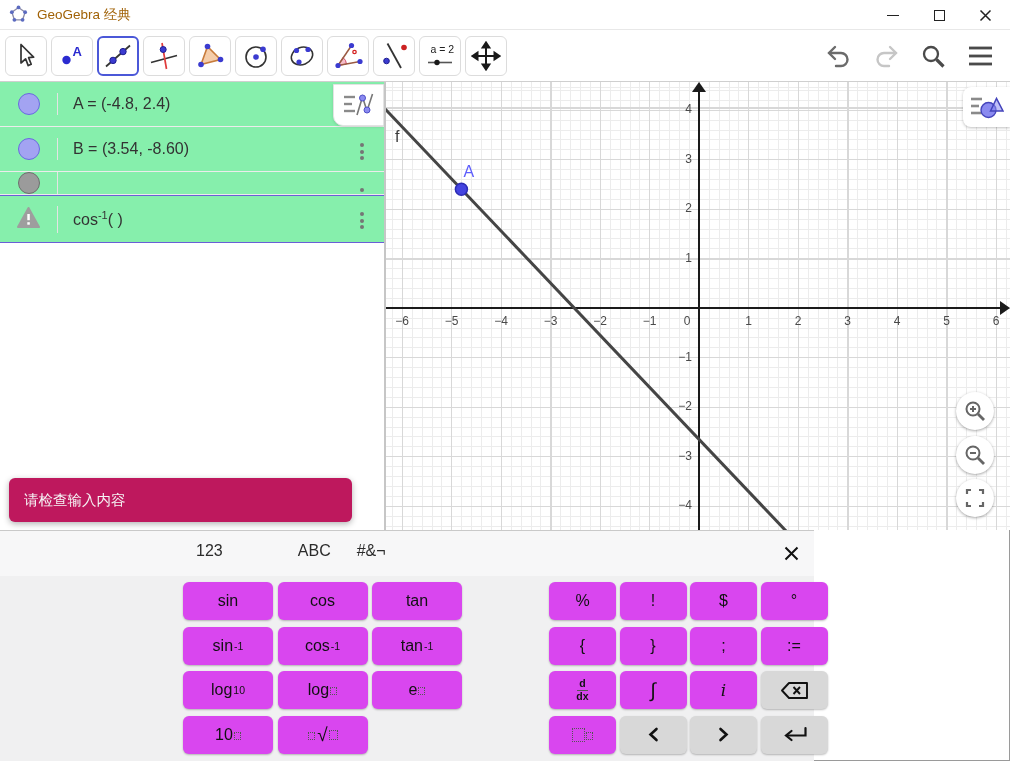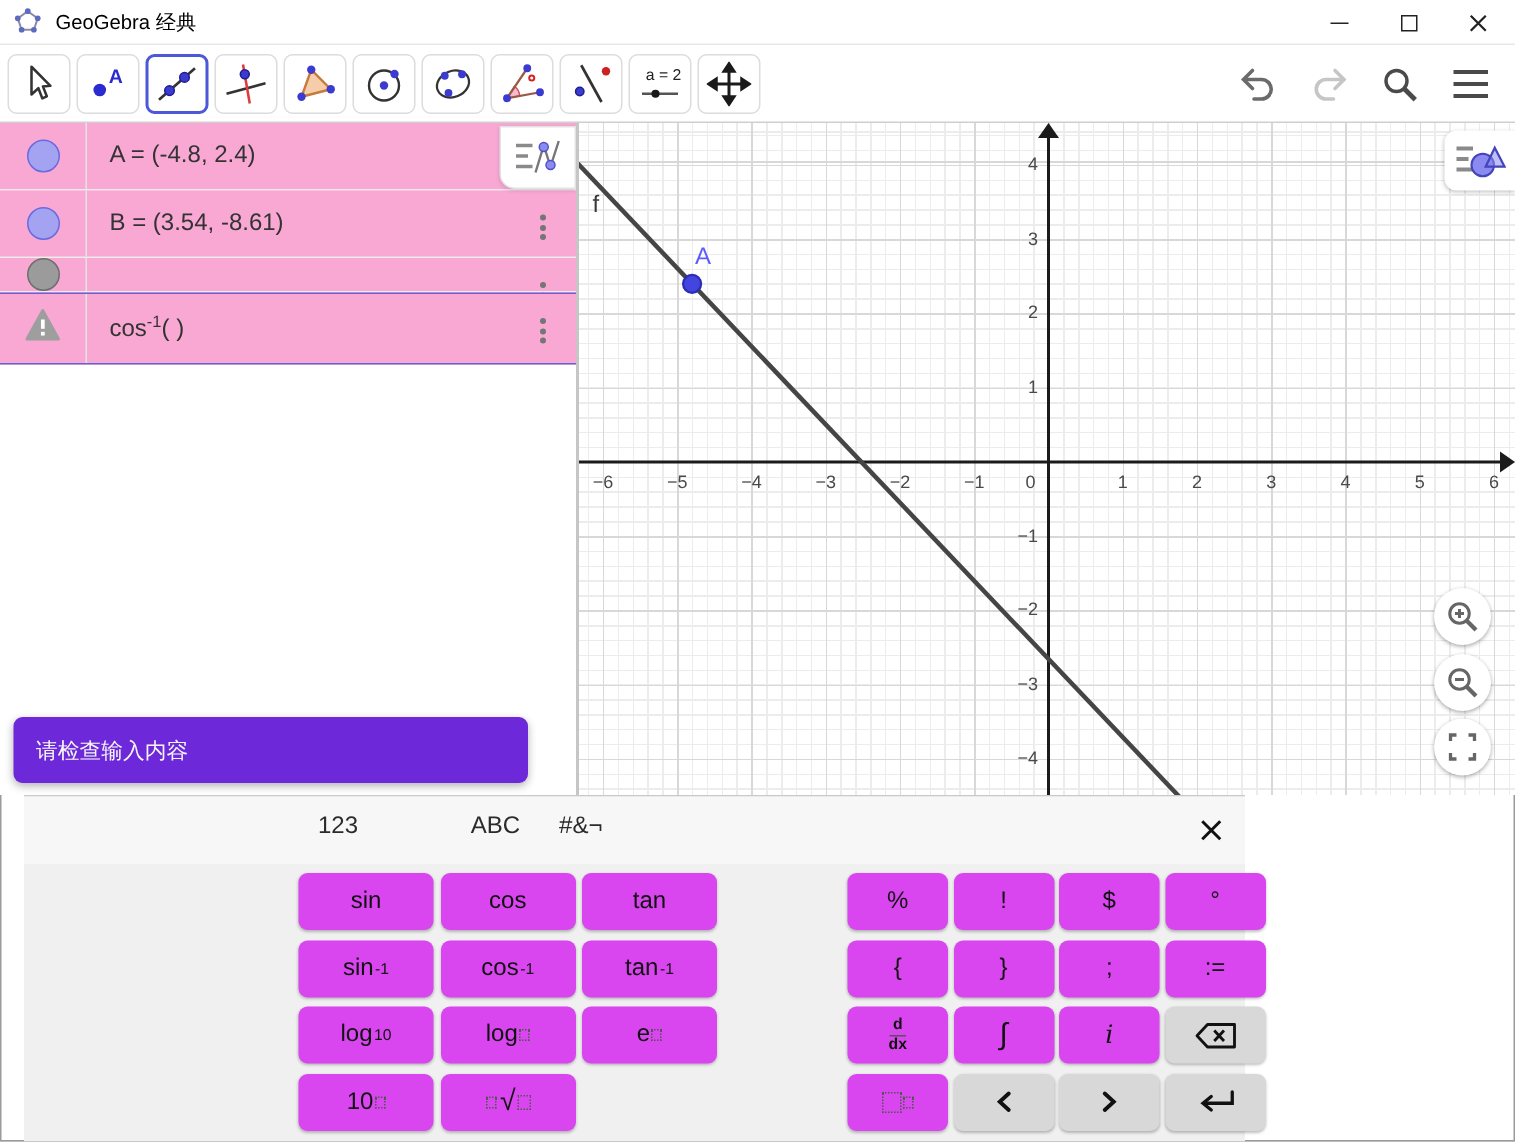--- a/index.html
+++ b/index.html
@@ -4,53 +4,53 @@
 <style>
   * { box-sizing: border-box; margin: 0; padding: 0; }
   body { font-family: "Liberation Sans", "DejaVu Sans", sans-serif; background:#888; }
   .app { position:relative; width:1010px; height:761px; background:#fff; overflow:hidden;
          box-shadow: inset 0 0 0 1px #9a9a9a; }
 
   
   .titlebar { position:absolute; top:0; left:0; right:0; height:30px; background:#fff;
               border-bottom:1px solid #e8e8e8; display:flex; align-items:center; padding-left:9px; }
   .logo { width:19px; height:19px; display:flex; align-items:center; }
-  .apptitle { margin-left:9px; font-size:13.5px; color:#000000; }
+  .apptitle { margin-left:9px; font-size:13.5px; color:#a16207; }
   .wcontrols { position:absolute; right:2px; top:0; height:30px; display:flex; }
   .wbtn { width:46px; height:30px; display:flex; align-items:center; justify-content:center; }
   .min-glyph { width:12px; height:0; border-top:1.6px solid #222; display:block; }
   .max-glyph { width:11px; height:11px; border:1.4px solid #222; display:block; }
 
   
   .toolbar { position:absolute; top:30px; left:0; right:0; height:52px; background:#fff;
              border-bottom:1px solid #cfcfcf; }
   #tools { position:absolute; left:5px; top:6px; display:flex; gap:4px; }
   .tool { width:42px; height:40px; border:1px solid #dcdcdc; border-radius:6px; background:#fff;
           display:flex; align-items:center; justify-content:center; cursor:pointer; }
   .tool.selected { border:2px solid #4b58d8; }
   #tool-actions { position:absolute; right:14px; top:0; height:52px; display:flex; align-items:center; gap:15px; }
   .taction { width:32px; height:32px; display:flex; align-items:center; justify-content:center; cursor:pointer; }
 
   
   .algebra { position:absolute; left:0; top:82px; width:384px; height:448px; background:#fff; overflow:hidden; }
-  .arow { position:relative; display:flex; border-bottom:1px solid #ececec; background:#f9a8d4; }
+  .arow { position:relative; display:flex; border-bottom:1px solid #ececec; background:#86efac;align-items:center; }
   .arow.sel { border-top:1px solid #6a5fd6; border-bottom:1px solid #6a5fd6; }
   .mcell { width:58px; border-right:1px solid #e4e4e4; display:flex; align-items:center; justify-content:center; flex:none; }
   .dot { width:22px; height:22px; border-radius:50%; display:block; }
   .point-blue { background:#a3a3f2; border:1.5px solid #6a6ae0; }
   .point-gray { background:#9b9b9b; border:1.5px solid #6e6e6e; }
   .acontent { flex:1; padding:13px 44px 13px 15px; font-size:16px; color:#333; }
   .aline1 sup { font-size:11px; }
   .aline2 { margin-top:10px; color:#454545; font-size:15.5px; }
   .amenu { position:absolute; right:20px; top:16px; display:flex; flex-direction:column; gap:2.5px; cursor:pointer; }
   .d3 { width:4px; height:4px; border-radius:50%; background:#757575; display:block; }
   .algebra-style { position:absolute; right:0; top:2px; width:51px; height:42px; background:#fff;
                    border:1px solid #e3e3e3; border-radius:0 0 0 10px; box-shadow:0 1px 3px rgba(0,0,0,.12);
                    display:flex; align-items:center; justify-content:center; cursor:pointer; }
-  .tooltip { position:absolute; left:9px; top:396px; width:343px; height:44px; background:#6d28d9;
+  .tooltip { position:absolute; left:9px; top:396px; width:343px; height:44px; background:#be185d;
              border-radius:6px; color:#f5f5f5; font-size:14.5px; display:flex; align-items:center;
              padding-left:15px; box-shadow:0 2px 6px rgba(0,0,0,.3); }
   .vdivider { position:absolute; left:384px; top:82px; width:2px; height:448px; background:#c6c6c6; }
 
   
   .graph { position:absolute; left:386px; top:82px; width:624px; height:448px; overflow:hidden; background-color:#fff;
     background-image:
       repeating-linear-gradient(to right, #d8d8d8 0, #d8d8d8 1px, transparent 1px, transparent 49.5px),
       repeating-linear-gradient(to bottom, #d8d8d8 0, #d8d8d8 1px, transparent 1px, transparent 49.5px),
       repeating-linear-gradient(to right, #ececec 0, #ececec 1px, transparent 1px, transparent 9.9px),
@@ -67,21 +67,21 @@
   #plot { position:absolute; left:0; top:0; }
   .flabel { position:absolute; left:9px; top:46px; font-size:16px; color:#3a3a3a; }
   .albl { position:absolute; font-size:16px; color:#5d5dfc; }
   .graph-style-btn { position:absolute; right:0; top:5px; width:47px; height:40px; background:#fff;
                      border-radius:8px 0 0 8px; box-shadow:0 1px 3px rgba(0,0,0,.25);
                      display:flex; align-items:center; justify-content:center; cursor:pointer; }
   .zbtn { position:absolute; left:570px; width:38px; height:38px; border-radius:50%; background:#fff;
           box-shadow:0 1px 3px rgba(0,0,0,.35); display:flex; align-items:center; justify-content:center; cursor:pointer; }
 
   
-  .keyboard { position:absolute; top:530px; left:16px; width:814px; height:231px; background:#f0f0f1;
+  .keyboard { position:absolute; top:530px; left:0; width:814px; height:231px; background:#f0f0f1;
               border-top:1px solid #c9c9c9; }
   .kb-tabstrip { position:absolute; left:0; top:0; right:0; height:45px; background:#f7f7f8; }
   #kb-tabs { position:absolute; left:196px; top:11px; display:flex; gap:26px; font-size:16px; color:#2b2b2b; }
   .kbtab { cursor:pointer; }
   .kbtab.active { color:#6a5fd6;margin-top:40px; }
   .kb-close { position:absolute; right:13px; top:12px; width:20px; height:20px; display:flex;
               align-items:center; justify-content:center; cursor:pointer; }
   #kb-left { position:absolute; left:183px; top:51px; display:grid; grid-template-columns:repeat(3,90px);
              grid-auto-rows:38px; column-gap:4.5px; row-gap:6.5px; }
   #kb-right { position:absolute; left:549px; top:51px; display:grid; grid-template-columns:repeat(4,67px);
@@ -256,21 +256,21 @@
           </div>
           <div class="acontent">
             <div class="aline1"><span>A = (-4.8, 2.4)</span></div>
           </div>
         </div>
         <div class="arow">
           <div class="mcell">
             <span class="dot point-blue"></span>
           </div>
           <div class="acontent">
-            <div class="aline1"><span>B = (3.54, -8.61)</span></div>
+            <div class="aline1"><span>B = (3.54, -8.60)</span></div>
           </div>
           <div class="amenu">
             <span class="d3"></span>
             <span class="d3"></span>
             <span class="d3"></span>
           </div>
         </div>
         <div class="arow">
           <div class="mcell">
             <span class="dot point-gray"></span>

